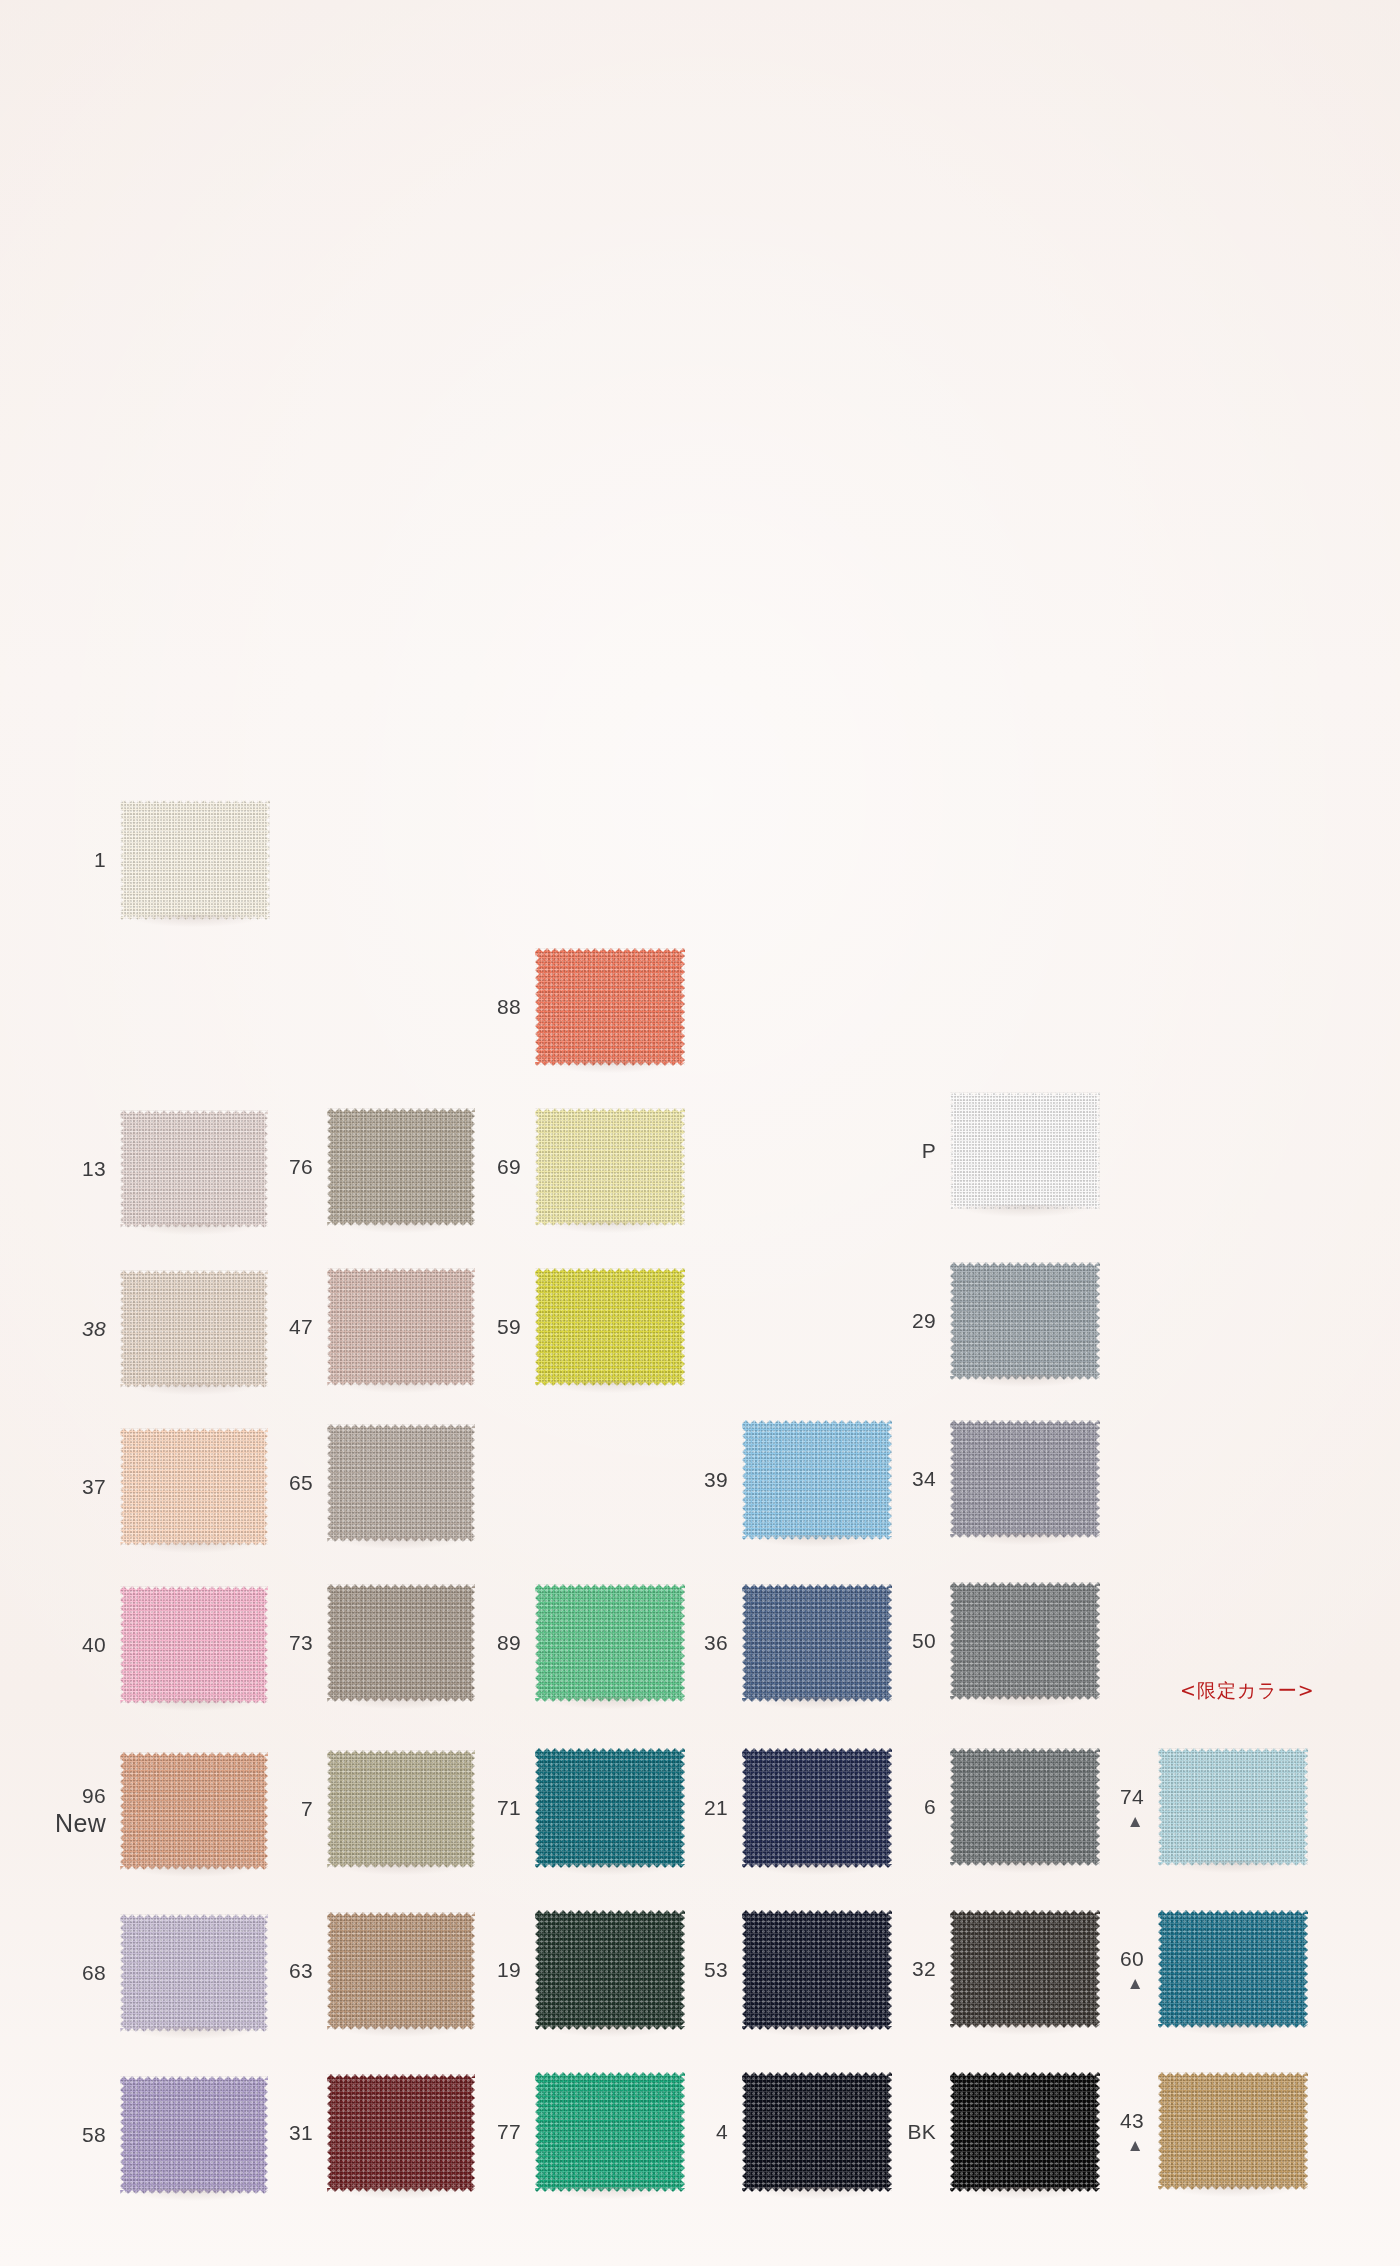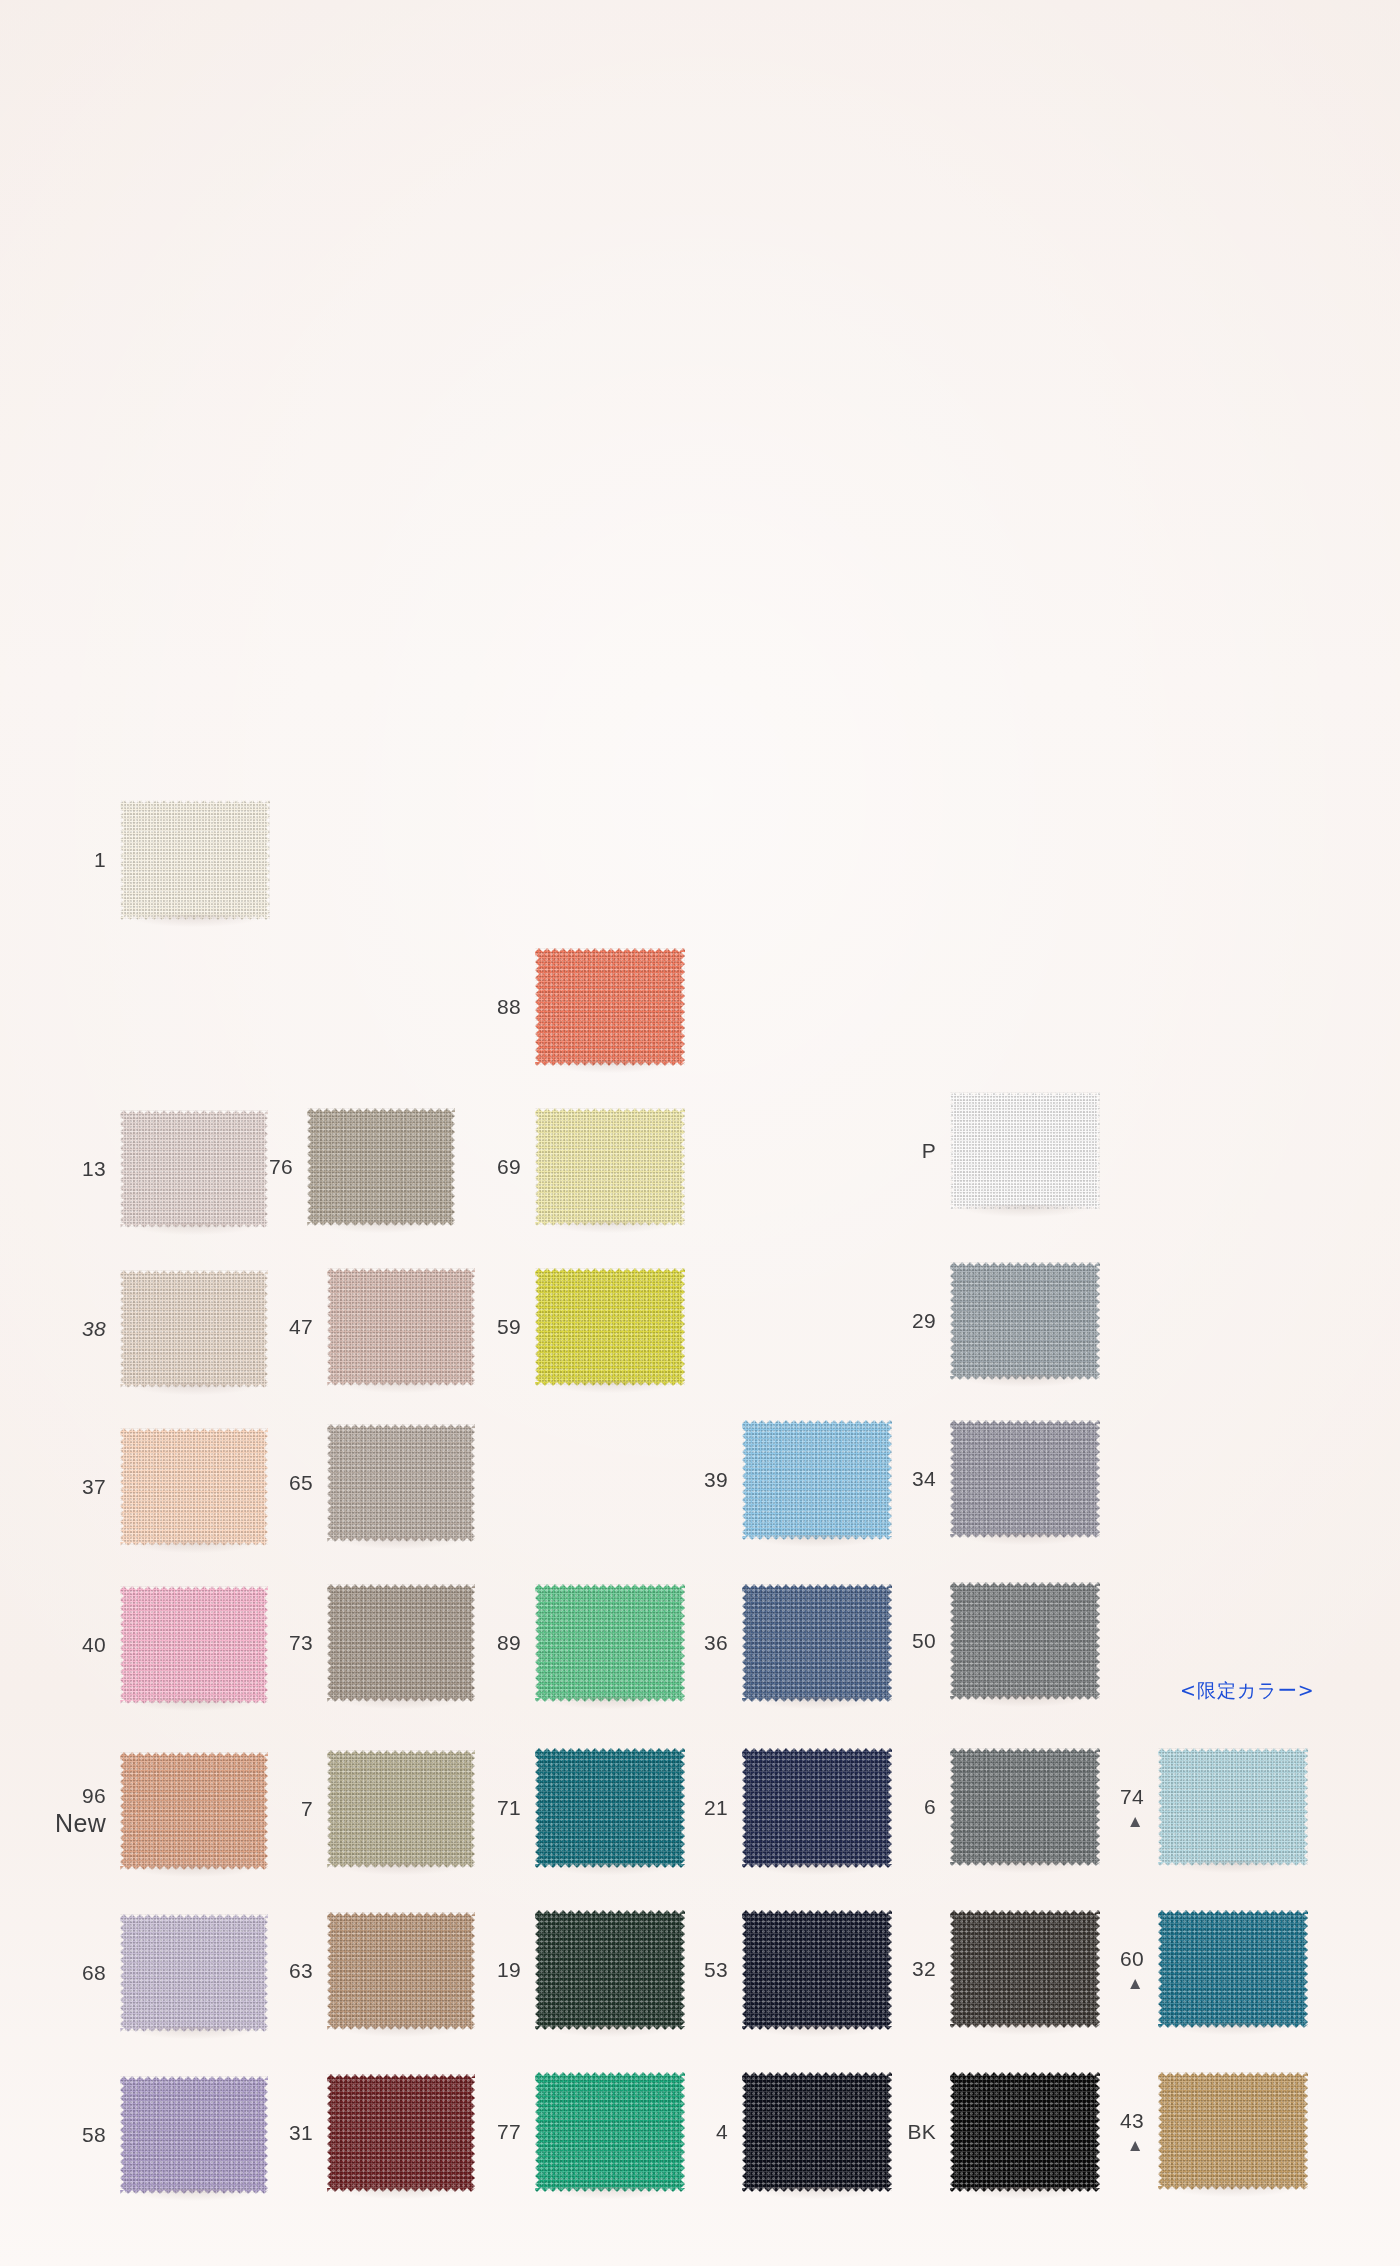--- a/index.html
+++ b/index.html
@@ -149,21 +149,21 @@
     left: 6px; right: 6px;
     bottom: -7px;
     height: 12px;
     background: radial-gradient(ellipse at 50% 0%, rgba(150,130,122,0.22) 0%, rgba(150,130,122,0) 72%);
     pointer-events: none;
   }
 
   
   #limited-caption {
     position: absolute;
-    color: #1d4ed8;
+    color: #b91c1c;
     font-size: 19px;
     letter-spacing: 1px;
     white-space: nowrap;
     font-family: "DejaVu Sans", sans-serif;
   }
 </style>
 </head>
 <body>
 
 <div id="paper-texture"></div>
@@ -183,21 +183,21 @@
         <div class="weave"></div>
       </div>
     </div>
     <div class="swatch-entry" style="left: 120px; top: 1110px; width: 148px; height: 118px;">
       <div class="swatch-label"><span>13</span></div>
       <div class="swatch-chip">
         <div class="fabric" style="background-image: radial-gradient(circle at 30% 30%, rgba(255, 255, 255, 0.3) 0px, rgba(255, 255, 255, 0.3) 1px, rgba(255, 255, 255, 0) 1.6px), radial-gradient(circle at 70% 70%, rgba(0, 0, 0, 0.17) 0px, rgba(0, 0, 0, 0.17) 1px, rgba(0, 0, 0, 0) 1.6px), linear-gradient(rgb(227, 212, 208), rgb(227, 212, 208));"></div>
         <div class="weave"></div>
       </div>
     </div>
-    <div class="swatch-entry" style="left: 307px; top: 1108px; width: 148px; height: 118px; text-decoration: underline;">
+    <div class="swatch-entry" style="left: 327px; top: 1108px; width: 148px; height: 118px; text-decoration: underline;">
       <div class="swatch-label"><span>76</span></div>
       <div class="swatch-chip">
         <div class="fabric" style="background-image: radial-gradient(circle at 30% 30%, rgba(255, 255, 255, 0.3) 0px, rgba(255, 255, 255, 0.3) 1px, rgba(255, 255, 255, 0) 1.6px), radial-gradient(circle at 70% 70%, rgba(0, 0, 0, 0.17) 0px, rgba(0, 0, 0, 0.17) 1px, rgba(0, 0, 0, 0) 1.6px), linear-gradient(rgb(176, 165, 149), rgb(176, 165, 149));"></div>
         <div class="weave"></div>
       </div>
     </div>
     <div class="swatch-entry" style="left: 535px; top: 1108px; width: 150px; height: 118px;">
       <div class="swatch-label"><span>69</span></div>
       <div class="swatch-chip">
         <div class="fabric" style="background-image: radial-gradient(circle at 30% 30%, rgba(255, 255, 255, 0.3) 0px, rgba(255, 255, 255, 0.3) 1px, rgba(255, 255, 255, 0) 1.6px), radial-gradient(circle at 70% 70%, rgba(0, 0, 0, 0.17) 0px, rgba(0, 0, 0, 0.17) 1px, rgba(0, 0, 0, 0) 1.6px), linear-gradient(rgb(239, 232, 169), rgb(239, 232, 169));"></div>

